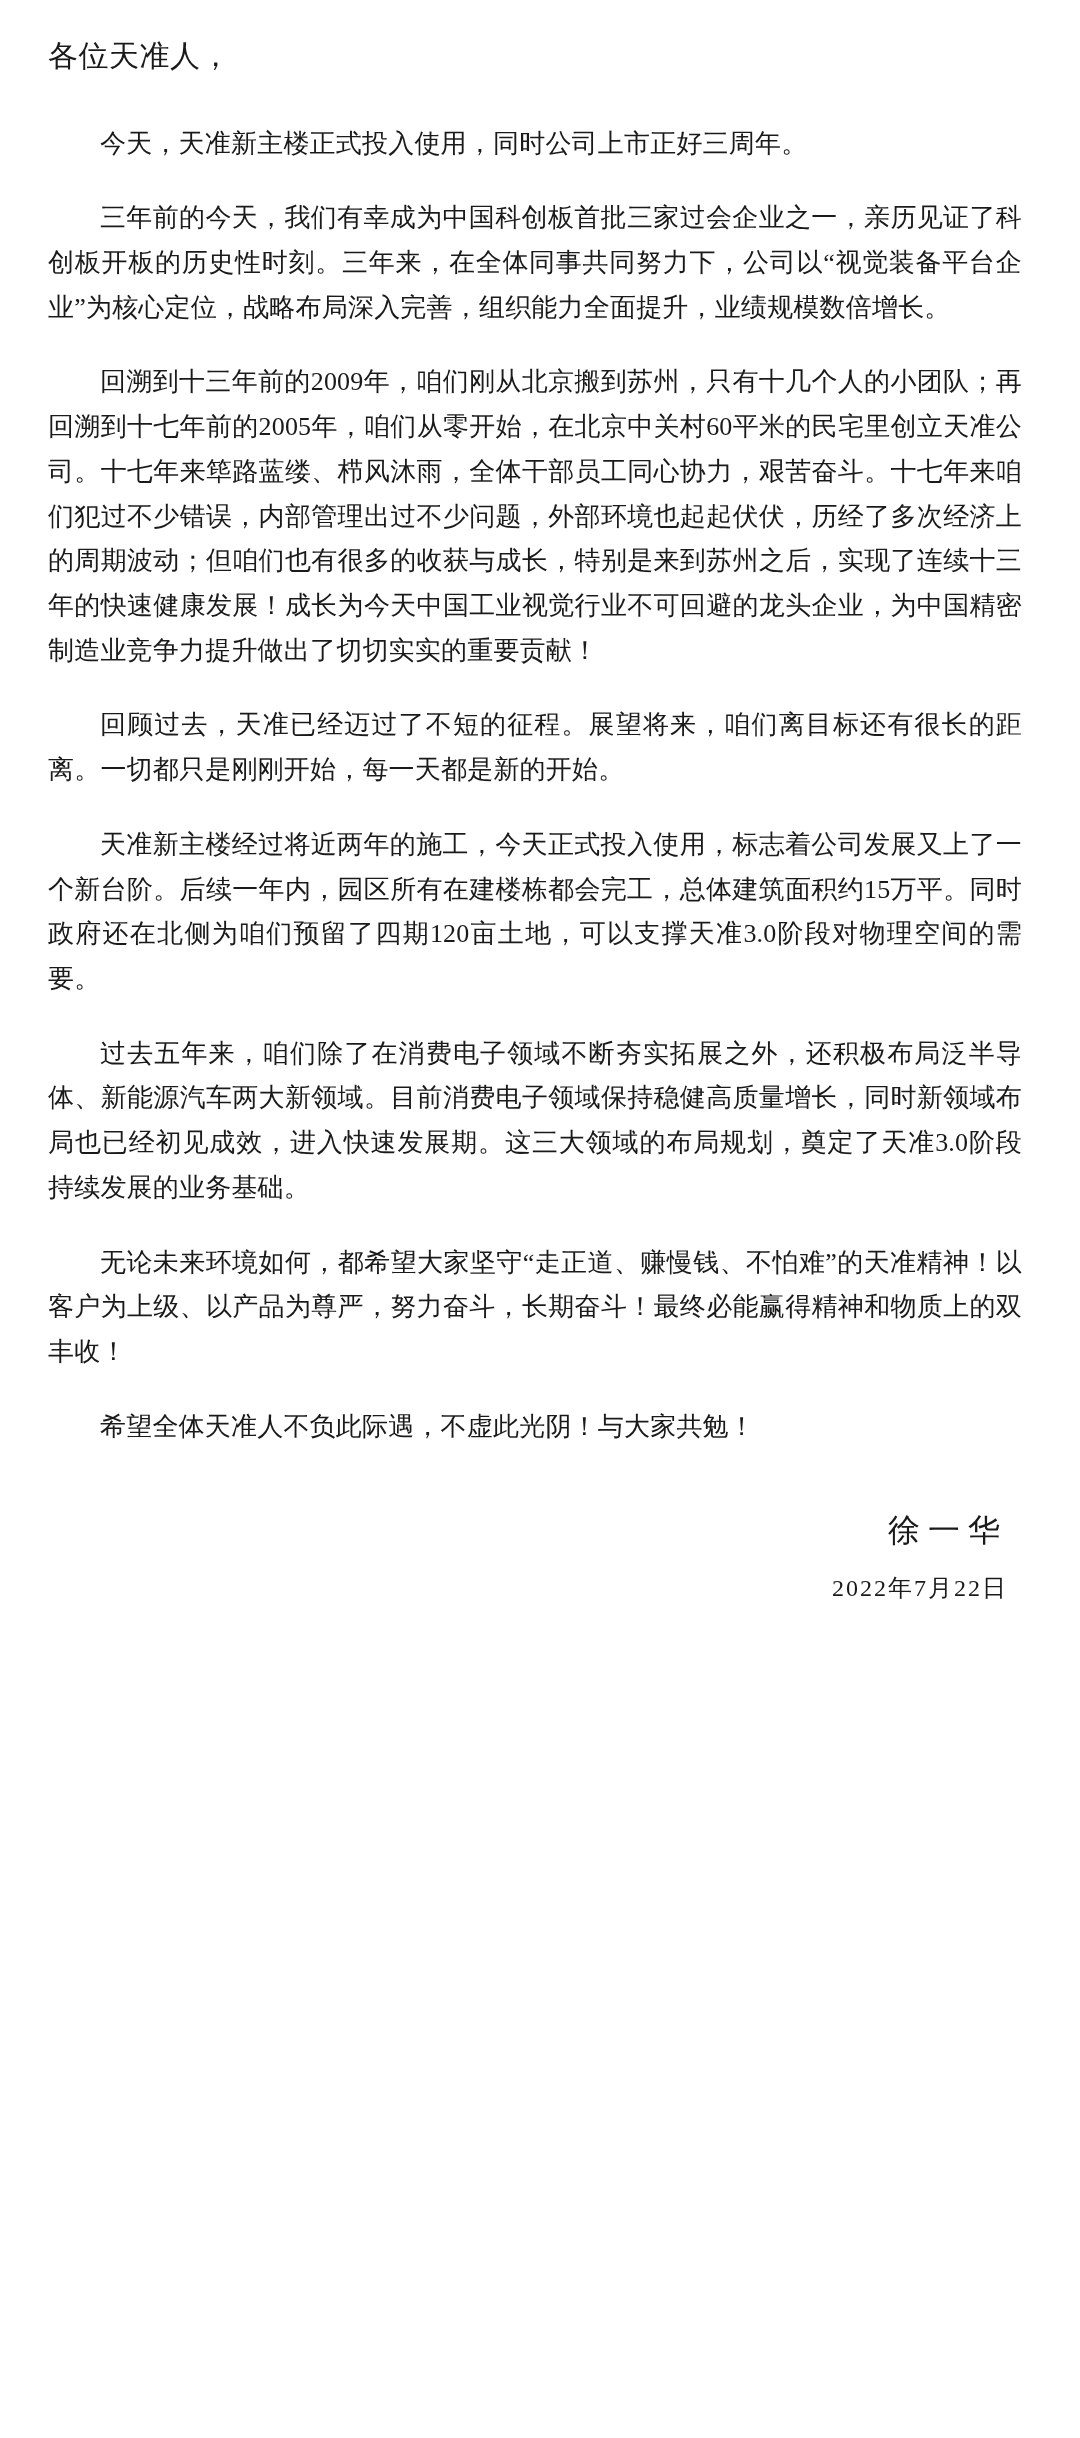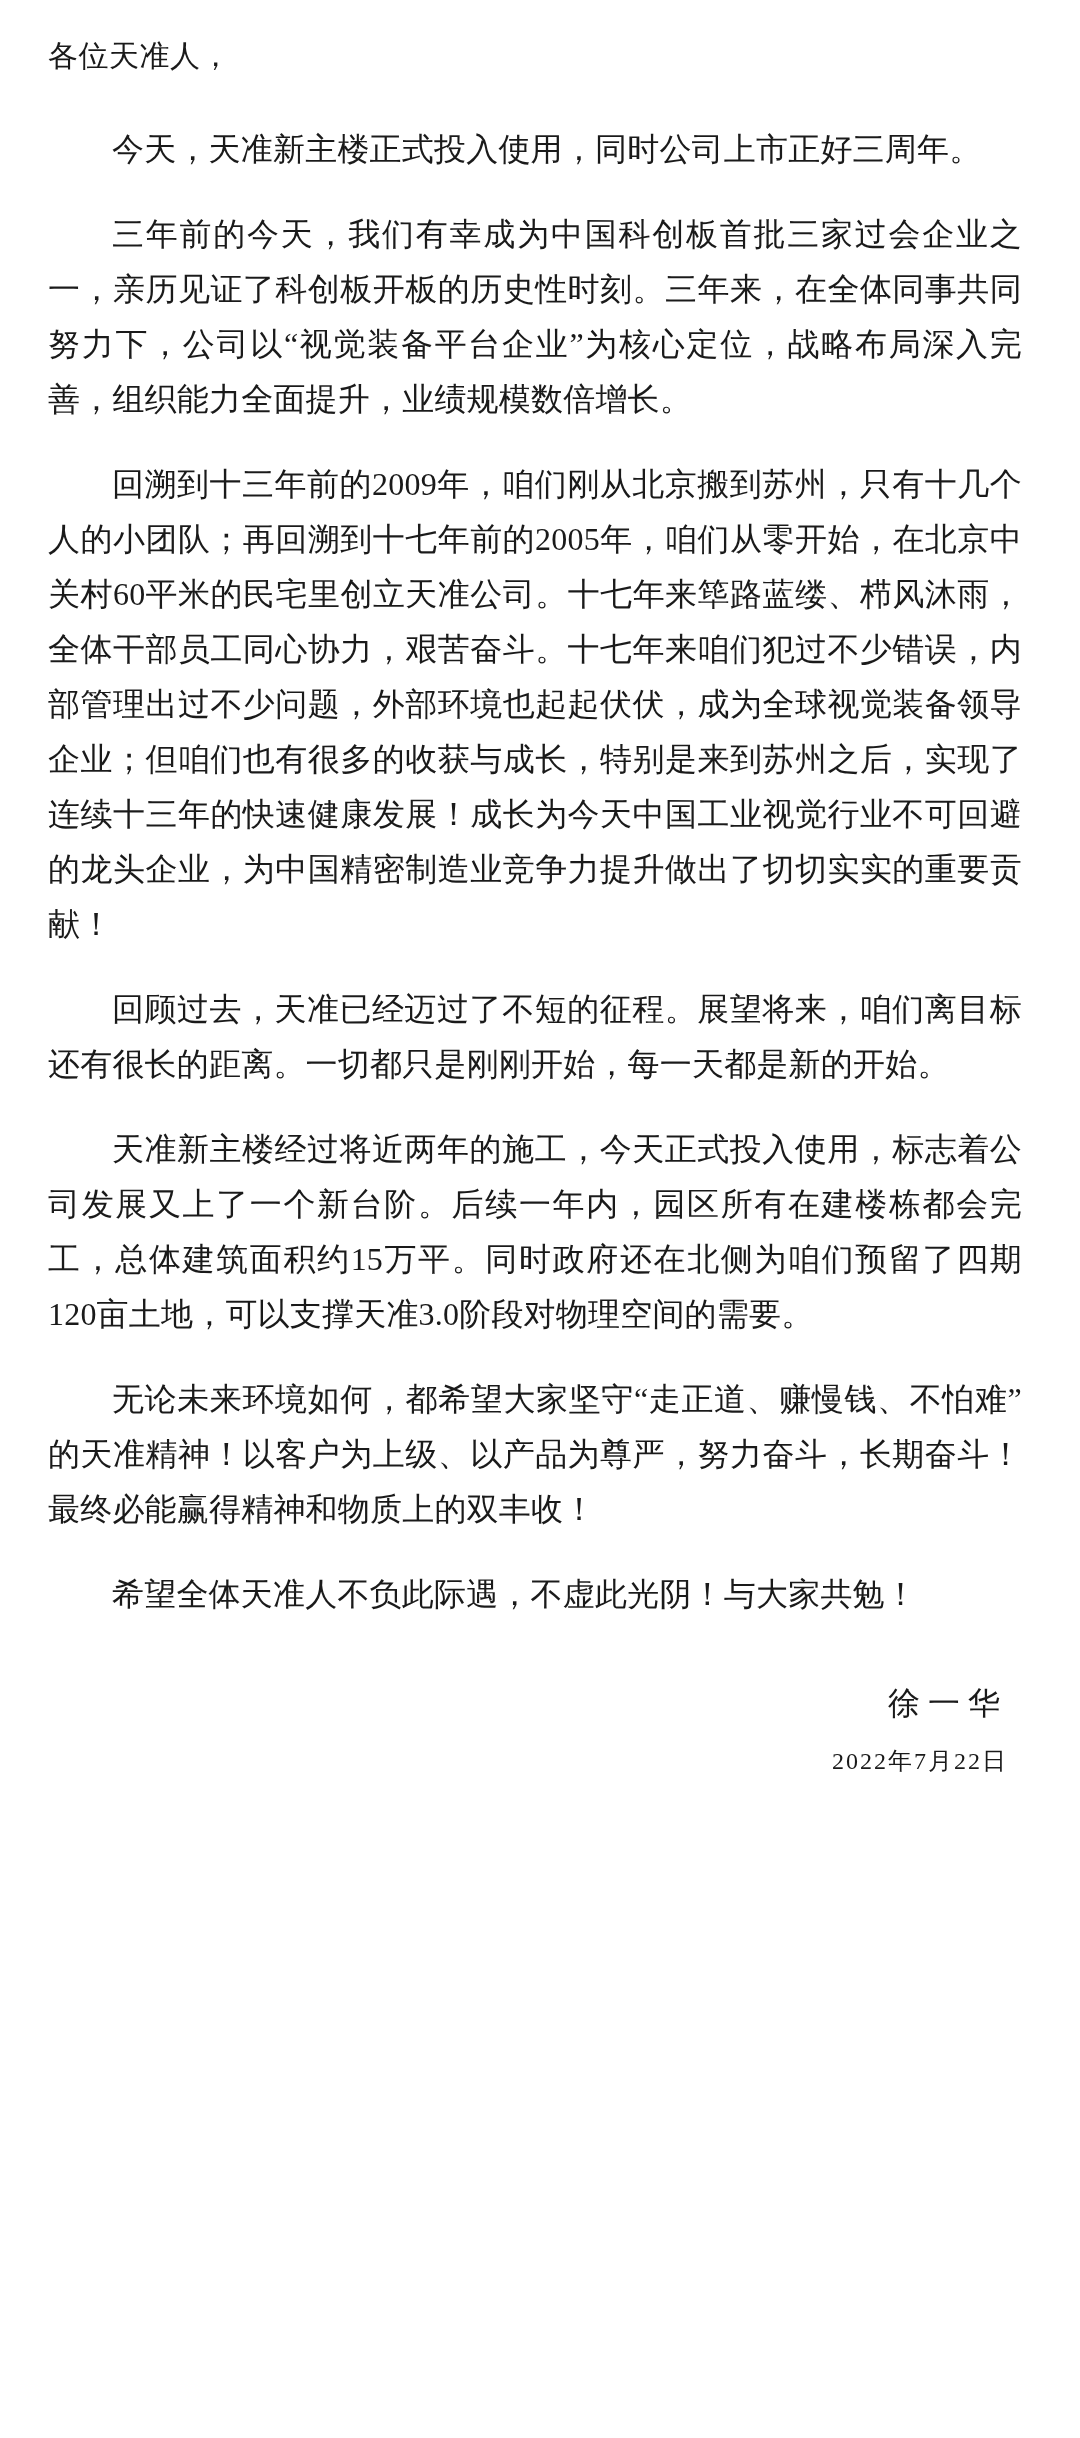--- a/index.html
+++ b/index.html
@@ -20,21 +20,21 @@
     padding: 34px 58px 28px 48px;
     background: #ffffff;
   }
   .salutation {
     font-size: 30px;
     line-height: 1.45;
     margin: 0 0 44px 0;
     letter-spacing: 0.5px;
   }
   .para {
-    font-size: 32px;
+    font-size: 26px;
     line-height: 1.72;
     margin: 0 0 30px 0;
     text-indent: 2em;
     text-align: justify;
     text-justify: inter-ideograph;
     letter-spacing: 0.2px;
   }
   .signature-block {
     margin-top: 54px;
     text-align: right;
@@ -55,23 +55,24 @@
 </style>
 </head>
 <body>
 
 <div class="page">
 
   <p class="salutation">各位天准人，</p>
 
   <p class="para">今天，天准新主楼正式投入使用，同时公司上市正好三周年。</p>
   <p class="para">三年前的今天，我们有幸成为中国科创板首批三家过会企业之一，亲历见证了科创板开板的历史性时刻。三年来，在全体同事共同努力下，公司以“视觉装备平台企业”为核心定位，战略布局深入完善，组织能力全面提升，业绩规模数倍增长。</p>
-  <p class="para">回溯到十三年前的2009年，咱们刚从北京搬到苏州，只有十几个人的小团队；再回溯到十七年前的2005年，咱们从零开始，在北京中关村60平米的民宅里创立天准公司。十七年来筚路蓝缕、栉风沐雨，全体干部员工同心协力，艰苦奋斗。十七年来咱们犯过不少错误，内部管理出过不少问题，外部环境也起起伏伏，成为全球视觉装备领导企业；但咱们也有很多的收获与成长，特别是来到苏州之后，实现了连续十三年的快速健康发展！成长为今天中国工业视觉行业不可回避的龙头企业，为中国精密制造业竞争力提升做出了切切实实的重要贡献！</p>
+  <p class="para">回溯到十三年前的2009年，咱们刚从北京搬到苏州，只有十几个人的小团队；再回溯到十七年前的2005年，咱们从零开始，在北京中关村60平米的民宅里创立天准公司。十七年来筚路蓝缕、栉风沐雨，全体干部员工同心协力，艰苦奋斗。十七年来咱们犯过不少错误，内部管理出过不少问题，外部环境也起起伏伏，历经了多次经济上的周期波动；但咱们也有很多的收获与成长，特别是来到苏州之后，实现了连续十三年的快速健康发展！成长为今天中国工业视觉行业不可回避的龙头企业，为中国精密制造业竞争力提升做出了切切实实的重要贡献！</p>
   <p class="para">回顾过去，天准已经迈过了不短的征程。展望将来，咱们离目标还有很长的距离。一切都只是刚刚开始，每一天都是新的开始。</p>
   <p class="para">天准新主楼经过将近两年的施工，今天正式投入使用，标志着公司发展又上了一个新台阶。后续一年内，园区所有在建楼栋都会完工，总体建筑面积约15万平。同时政府还在北侧为咱们预留了四期120亩土地，可以支撑天准3.0阶段对物理空间的需要。</p>
+  <p class="para">过去五年来，咱们除了在消费电子领域不断夯实拓展之外，还积极布局泛半导体、新能源汽车两大新领域。目前消费电子领域保持稳健高质量增长，同时新领域布局也已经初见成效，进入快速发展期。这三大领域的布局规划，奠定了天准3.0阶段持续发展的业务基础。</p>
   <p class="para">无论未来环境如何，都希望大家坚守“走正道、赚慢钱、不怕难”的天准精神！以客户为上级、以产品为尊严，努力奋斗，长期奋斗！最终必能赢得精神和物质上的双丰收！</p>
   <p class="para">希望全体天准人不负此际遇，不虚此光阴！与大家共勉！</p>
 
   <div class="signature-block">
     <p class="sign-name">徐一华</p>
     <p class="sign-date">2022年7月22日</p>
   </div>
 
 </div>
 

